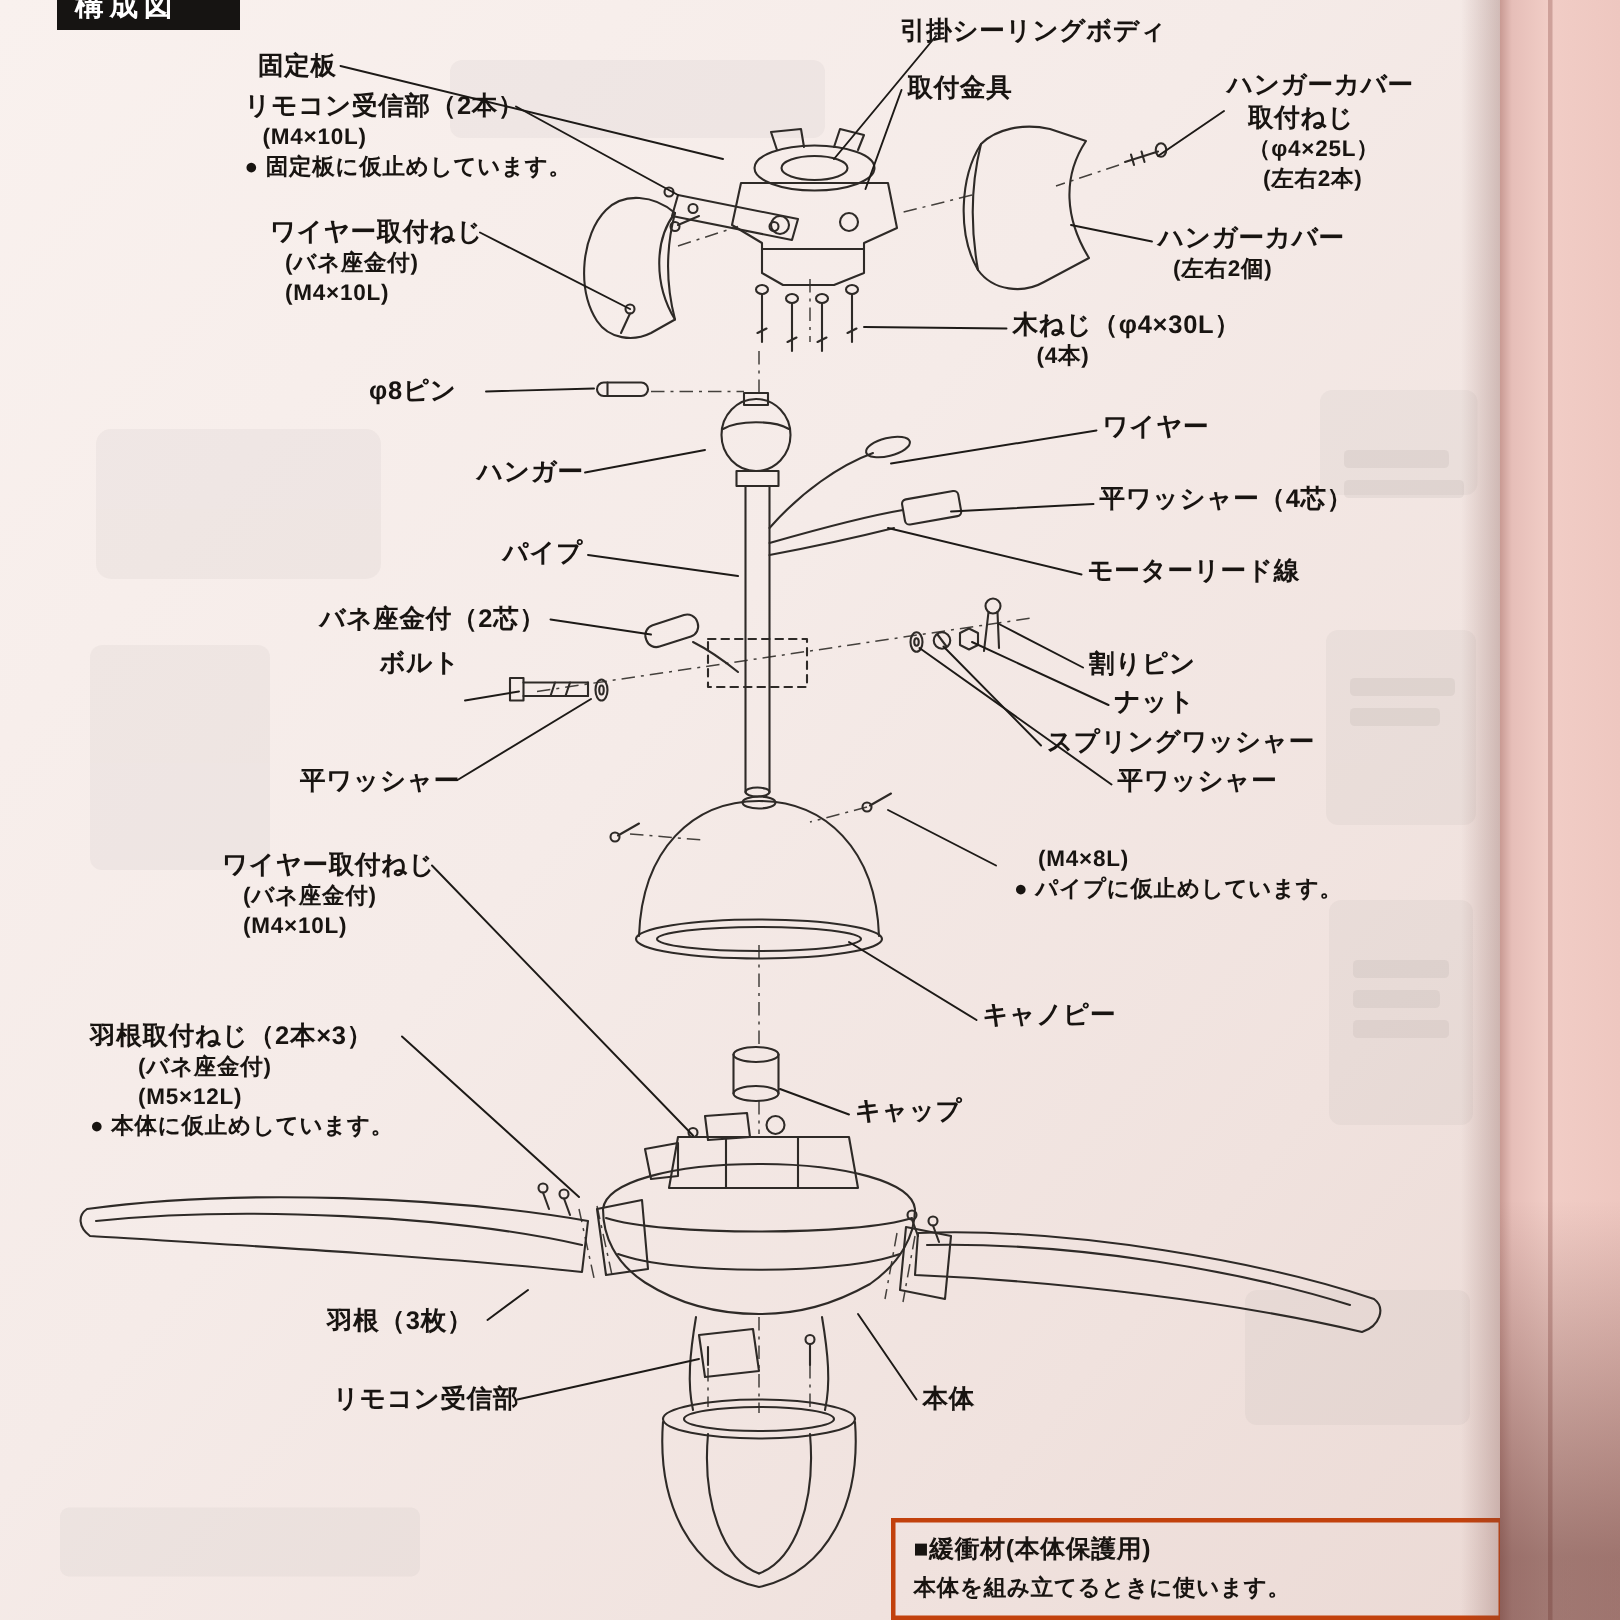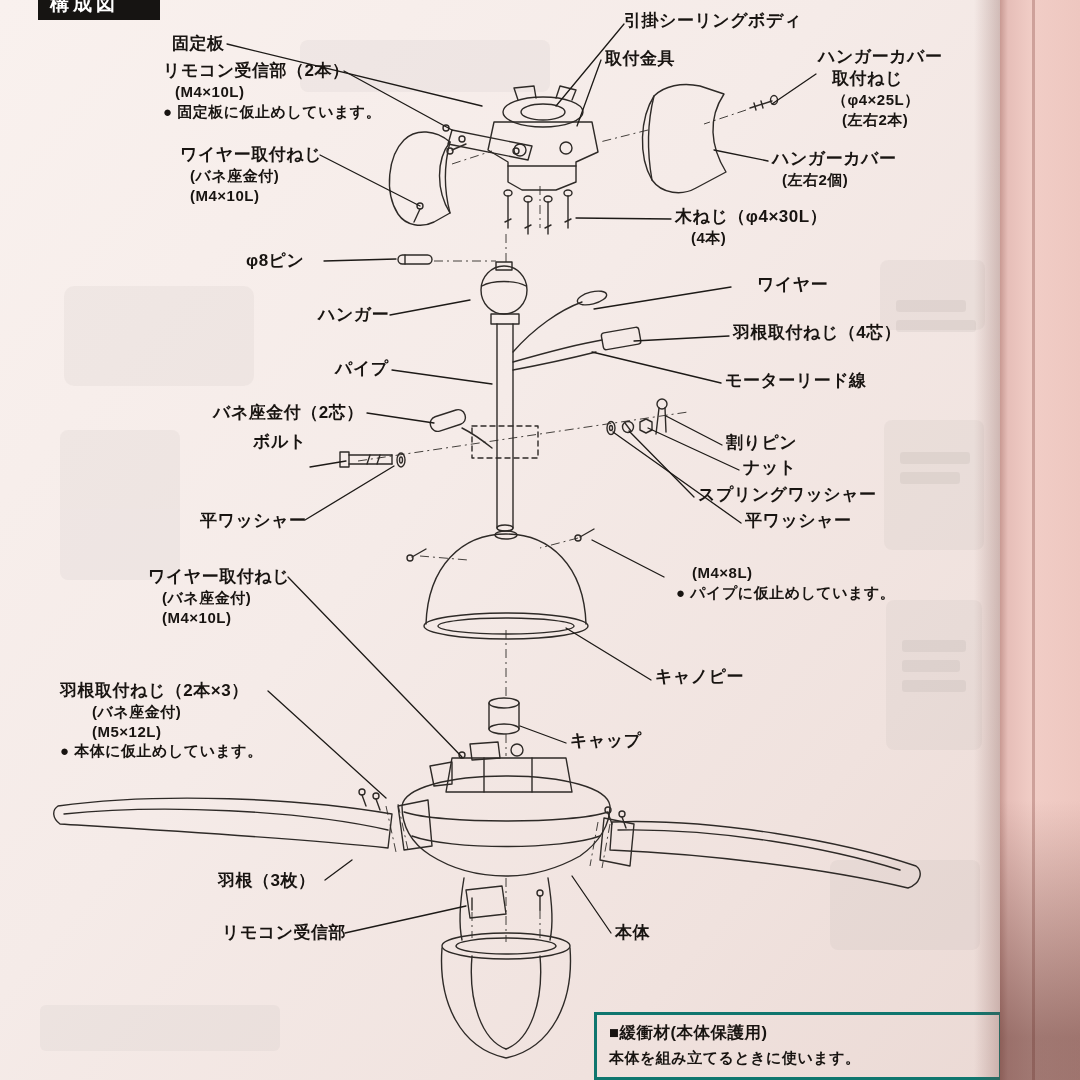--- a/index.html
+++ b/index.html
@@ -44,21 +44,21 @@
   .label{
     position:absolute;color:#181411;line-height:1.3;white-space:nowrap;
     letter-spacing:.5px;
   }
   .label .t{font-size:17px;font-weight:700;}
   .label .s{font-size:15px;font-weight:700;}
   .label .b{font-size:15px;font-weight:600;}
 
   .note-box{
     position:absolute;left:594px;top:1012px;width:408px;height:68px;
-    border:3px solid #0f766e;box-sizing:border-box;
+    border:3px solid #c2410c;box-sizing:border-box;
     padding:7px 12px 0 12px;color:#181411;
   }
   .note-box .nb-title{font-size:16.5px;font-weight:700;letter-spacing:.5px;}
   .note-box .nb-body{font-size:15px;font-weight:700;margin-top:5px;letter-spacing:.5px;}
 </style>
 </head>
 <body>
 
 <div class="page"></div>
 
@@ -384,45 +384,45 @@
   <div class="s" style="padding-left:32px;">(M5×12L)</div>
   <div class="b">● 本体に仮止めしています。</div>
 </div>
 <div class="label" style="left:218px;top:870px;">
   <div class="t">羽根（3枚）</div>
 </div>
 <div class="label" style="left:222px;top:922px;">
   <div class="t">リモコン受信部</div>
 </div>
 
-<div class="label" style="left:624px;top:10px;">
+<div class="label" style="left:600px;top:10px;">
   <div class="t">引掛シーリングボディ</div>
 </div>
 <div class="label" style="left:605px;top:48px;">
   <div class="t">取付金具</div>
 </div>
 <div class="label" style="left:818px;top:46px;">
   <div class="t">ハンガーカバー</div>
   <div class="t" style="padding-left:14px;font-family:Liberation Serif, serif;">取付ねじ</div>
   <div class="s" style="padding-left:14px;">（φ4×25L）</div>
   <div class="s" style="padding-left:24px;">(左右2本)</div>
 </div>
 <div class="label" style="left:772px;top:148px;">
   <div class="t">ハンガーカバー</div>
   <div class="s" style="padding-left:10px;">(左右2個)</div>
 </div>
 <div class="label" style="left:675px;top:206px;">
   <div class="t">木ねじ（φ4×30L）</div>
   <div class="s" style="padding-left:16px;">(4本)</div>
 </div>
-<div class="label" style="left:757px;top:274px;text-align:right;">
+<div class="label" style="left:735px;top:274px;text-align:right;">
   <div class="t">ワイヤー</div>
 </div>
 <div class="label" style="left:733px;top:322px;">
-  <div class="t">羽根取付ねじ（4芯）</div>
+  <div class="t">平ワッシャー（4芯）</div>
 </div>
 <div class="label" style="left:725px;top:370px;">
   <div class="t">モーターリード線</div>
 </div>
 <div class="label" style="left:726px;top:432px;">
   <div class="t">割りピン</div>
 </div>
 <div class="label" style="left:743px;top:457px;">
   <div class="t">ナット</div>
 </div>

